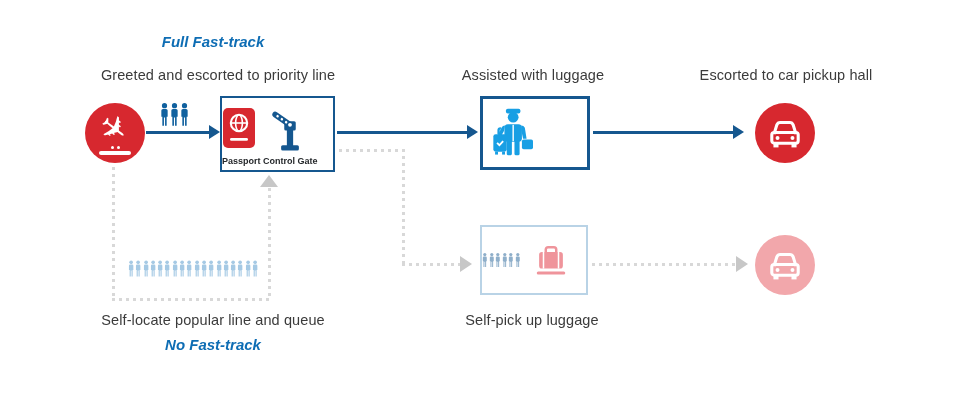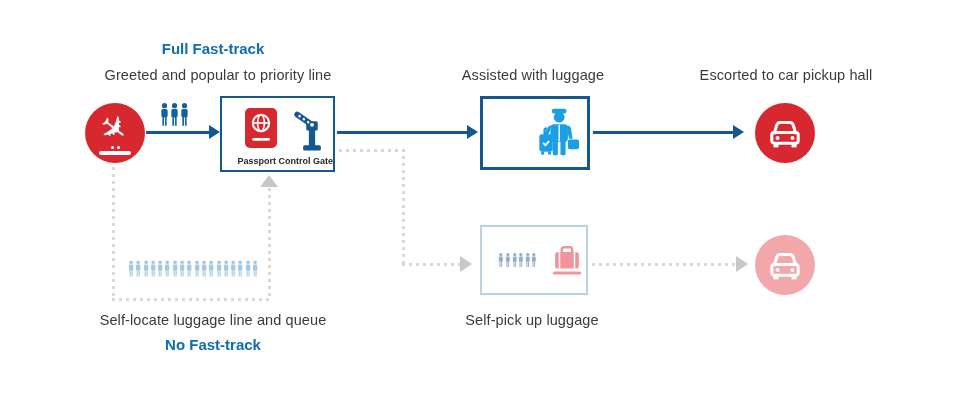--- a/index.html
+++ b/index.html
@@ -8,21 +8,21 @@
     font-family:"Liberation Sans","DejaVu Sans",sans-serif;color:#3b3b3b;
   }
   .abs{position:absolute;}
   .lbl{font-size:14.5px;text-align:center;letter-spacing:.1px;color:#3b3b3b;}
   .flow-title{font-size:15px;font-weight:bold;text-align:center;color:#0e6db4;}
   
   .circle{border-radius:50%;display:flex;align-items:center;justify-content:center;}
   .circle.red{background:#d7282f;}
   .circle.pink{background:#f2a7ab;}
   
-  .stepbox{background:#fff;display:flex;flex-direction:column;align-items:flex-end;justify-content:center;box-sizing:border-box;}
+  .stepbox{background:#fff;display:flex;flex-direction:column;align-items:flex-start;justify-content:center;box-sizing:border-box;}
   .stepbox.dark{border:3px solid #15578f;}
   .stepbox.darker{border:2px solid #15578f;}
   .stepbox.faded{border:2px solid #b9d3e6;}
   .gate-label{font-size:9px;font-weight:bold;color:#25282b;margin-top:5px;white-space:nowrap;}
   
   .line-h{height:3px;background:#15578f;}
   .head-right-blue{width:0;height:0;border-left:11px solid #15578f;border-top:7px solid transparent;border-bottom:7px solid transparent;}
   
   .dash-h{height:3px;background-image:repeating-linear-gradient(to right,#d8d8d8 0 3px,transparent 3px 7px);}
   .dash-v{width:3px;background-image:repeating-linear-gradient(to bottom,#d8d8d8 0 3px,transparent 3px 7px);}
@@ -30,22 +30,22 @@
   .head-up-gray{width:0;height:0;border-bottom:12px solid #c7c7c7;border-left:9px solid transparent;border-right:9px solid transparent;}
   .person-row{display:flex;align-items:flex-end;}
   .icon-row{display:flex;align-items:center;}
   .plane-glyph{display:inline-block;color:#fff;font-size:33px;line-height:1;transform:rotate(38deg);font-family:"DejaVu Sans",sans-serif;}
 </style>
 </head>
 <body>
 
 <div class="canvas">
 
-  <div class="abs flow-title" style="left:63px;top:40px;width:300px;">Full Fast-track</div>
-  <div class="abs lbl" style="left:48px;top:67px;width:340px;">Greeted and popular to priority line</div>
+  <div class="abs flow-title" style="left:63px;top:33px;width:300px;font-style:italic;">Full Fast-track</div>
+  <div class="abs lbl" style="left:48px;top:67px;width:340px;">Greeted and escorted to priority line</div>
   <div class="abs lbl" style="left:676px;top:67px;width:220px;">Escorted to car pickup hall</div>
   <div class="abs lbl" style="left:433px;top:67px;width:200px;">Assisted with luggage</div>
 
   <div class="abs circle red" style="left:85px;top:103px;width:60px;height:60px;">
     <div style="display:flex;flex-direction:column;align-items:center;">
       <span class="plane-glyph" style="margin-right:2px;">✈</span>
       <div style="display:flex;gap:3px;margin:1px 0 2px 0;">
         <span style="width:3px;height:3px;background:#fff;border-radius:50%;"></span>
         <span style="width:3px;height:3px;background:#fff;border-radius:50%;"></span>
       </div>
@@ -215,22 +215,22 @@
       <svg width="6.3" height="29" viewBox="0 0 10 26" fill="#a5c9e4">
       <circle cx="5" cy="3.2" r="2.9"></circle>
       <path d="M1.5,8.6 Q1.5,6.8 3.3,6.8 H6.7 Q8.5,6.8 8.5,8.6 V15.4 H7.4 V25.6 H5.6 V16.2 H4.4 V25.6 H2.6 V15.4 H1.5 Z"></path>
     </svg>
       <svg width="6.3" height="29" viewBox="0 0 10 26" fill="#a5c9e4">
       <circle cx="5" cy="3.2" r="2.9"></circle>
       <path d="M1.5,8.6 Q1.5,6.8 3.3,6.8 H6.7 Q8.5,6.8 8.5,8.6 V15.4 H7.4 V25.6 H5.6 V16.2 H4.4 V25.6 H2.6 V15.4 H1.5 Z"></path>
     </svg>
     </div>
 
-  <div class="abs lbl" style="left:43px;top:312px;width:340px;">Self-locate luggage line and queue</div>
-  <div class="abs flow-title" style="left:123px;top:336px;width:180px;">No Fast-track</div>
+  <div class="abs lbl" style="left:43px;top:312px;width:340px;">Self-locate popular line and queue</div>
+  <div class="abs flow-title" style="left:123px;top:336px;width:180px;font-style:italic;">No Fast-track</div>
 
   <div class="abs stepbox faded" style="left:480px;top:225px;width:108px;height:70px;">
     <div class="icon-row" style="gap:11px;">
       <div class="person-row" style="gap:1px;">
           <svg width="5.6" height="24" viewBox="0 0 10 26" fill="#8fafca">
       <circle cx="5" cy="3.2" r="2.9"></circle>
       <path d="M1.5,8.6 Q1.5,6.8 3.3,6.8 H6.7 Q8.5,6.8 8.5,8.6 V15.4 H7.4 V25.6 H5.6 V16.2 H4.4 V25.6 H2.6 V15.4 H1.5 Z"></path>
     </svg>
           <svg width="5.6" height="24" viewBox="0 0 10 26" fill="#8fafca">
       <circle cx="5" cy="3.2" r="2.9"></circle>

